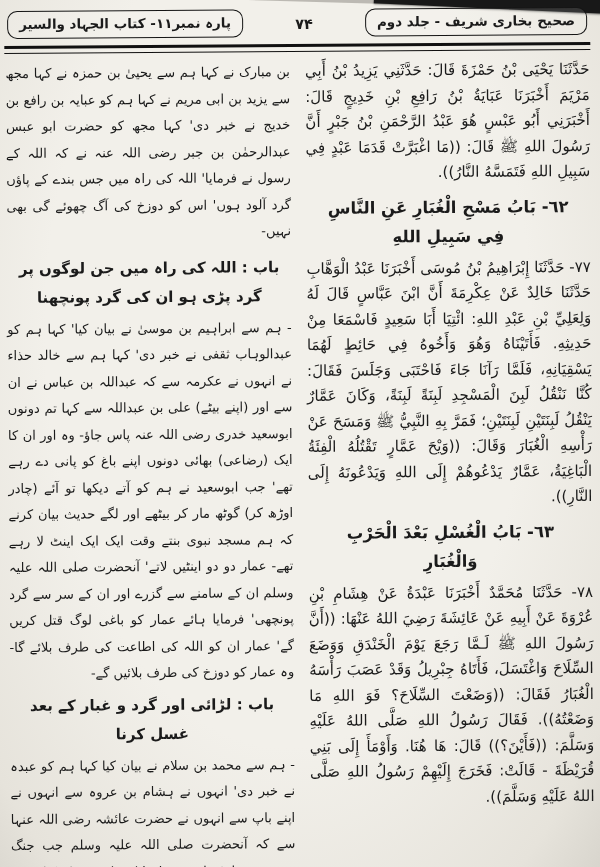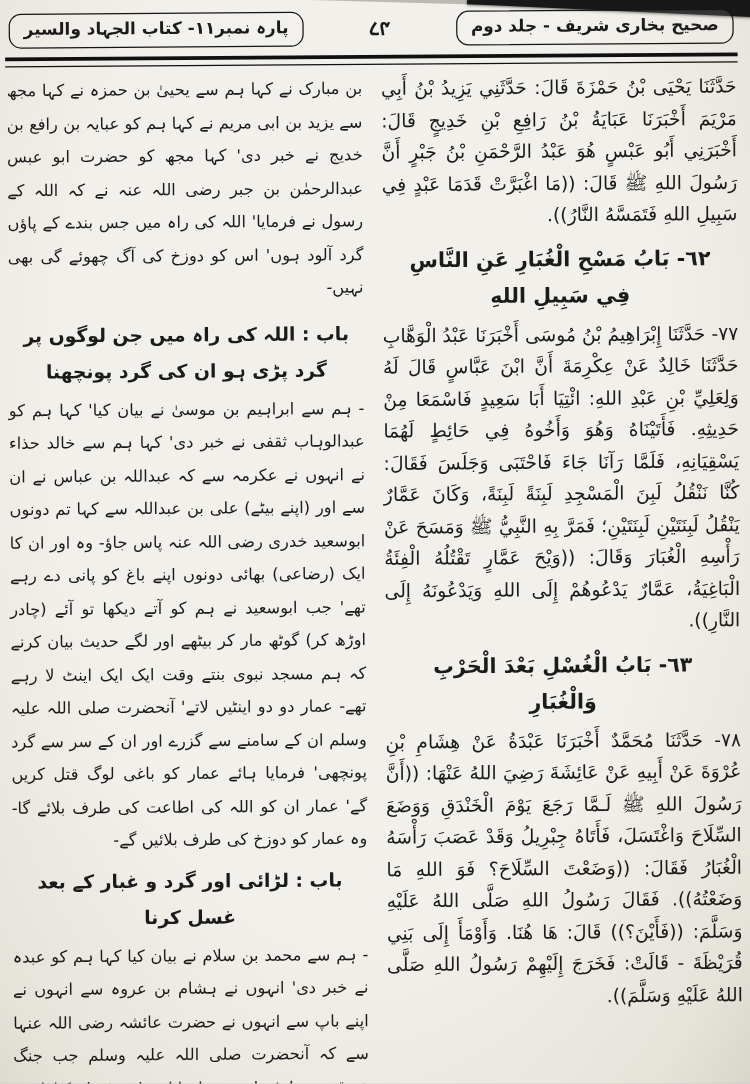--- a/index.html
+++ b/index.html
@@ -28,21 +28,21 @@
   
   .hdr{
     display:flex;direction:rtl;align-items:center;justify-content:space-between;
     padding:0 3px;
   }
   .hdr-box{
     border:1.6px solid #151515;border-radius:10px;
     padding:2px 11px 4px;font-size:13.5px;font-weight:bold;line-height:1.5;
     background:rgba(255,255,255,.12);white-space:nowrap;
   }
-  .page-num{font-size:14.5px;font-weight:bold;padding-top:2px;font-family:Liberation Serif, serif;}
+  .page-num{font-size:14.5px;font-weight:bold;padding-top:2px;}
   .rule{
     margin-top:7px;height:4px;
     border-top:3px solid #101010;border-bottom:1.3px solid #101010;
   }
   
   .columns{display:flex;direction:rtl;gap:15px;padding:7px 1px 0;}
   .col{flex:1;min-width:0;}
   .arabic{font-size:15px;line-height:25.5px;text-align:justify;}
   .arabic p{margin:0;}
   .ar-head{

